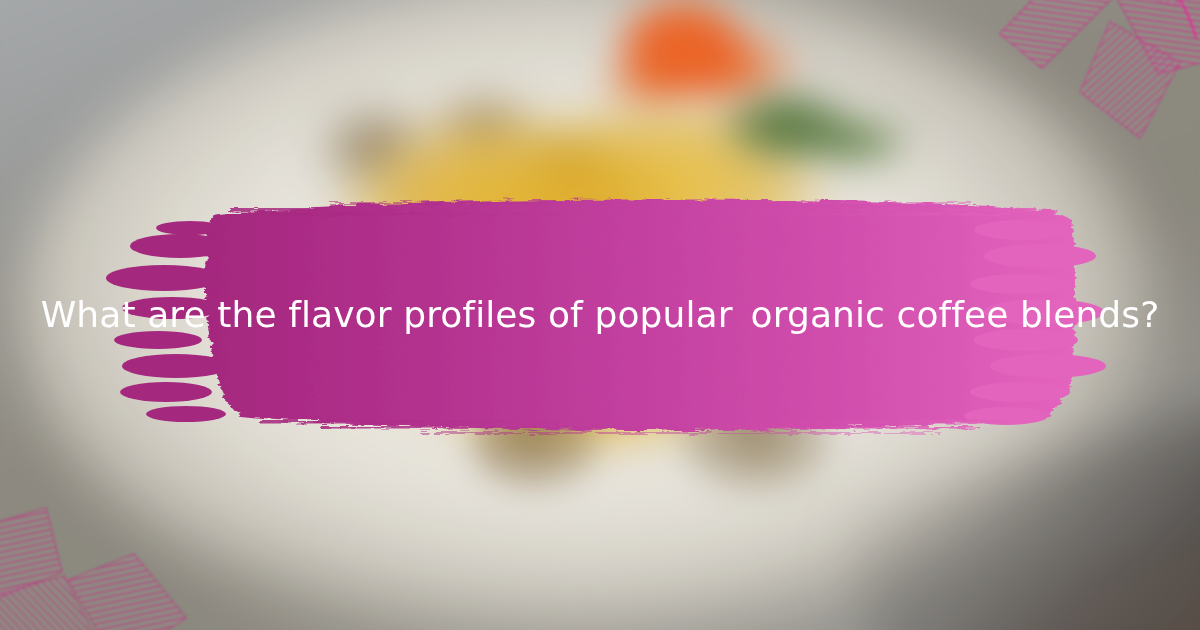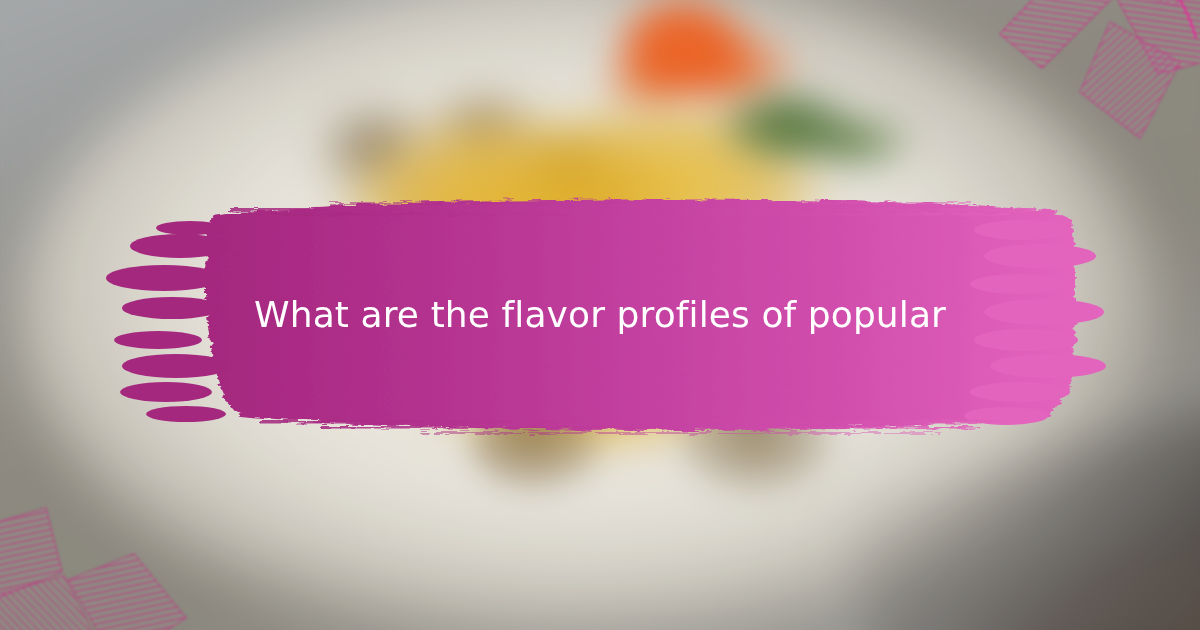--- a/index.html
+++ b/index.html
@@ -388,15 +388,16 @@
         <circle cx="946" cy="62" r="2"></circle>
         <circle cx="934" cy="118" r="1.6"></circle>
         <circle cx="950" cy="170" r="1.8"></circle>
         <circle cx="938" cy="220" r="1.5"></circle>
       </g>
     </svg>
   </div>
 
   <div class="banner-text">
     <div class="line">What are the flavor profiles of popular</div>
+    <div class="line">organic coffee blends?</div>
   </div>
 
 </div>
 
 </body></html>

